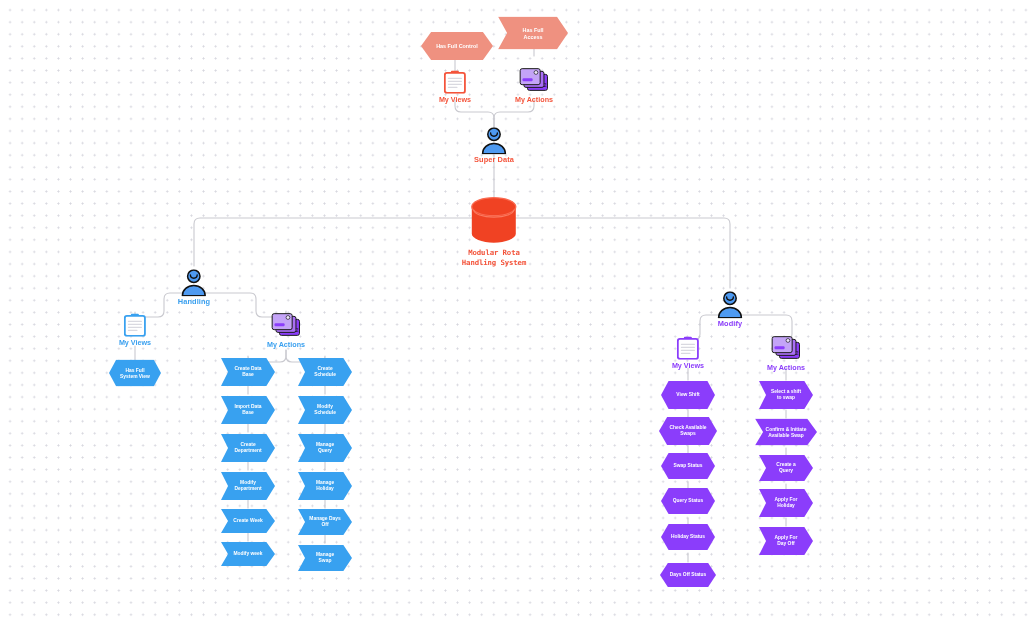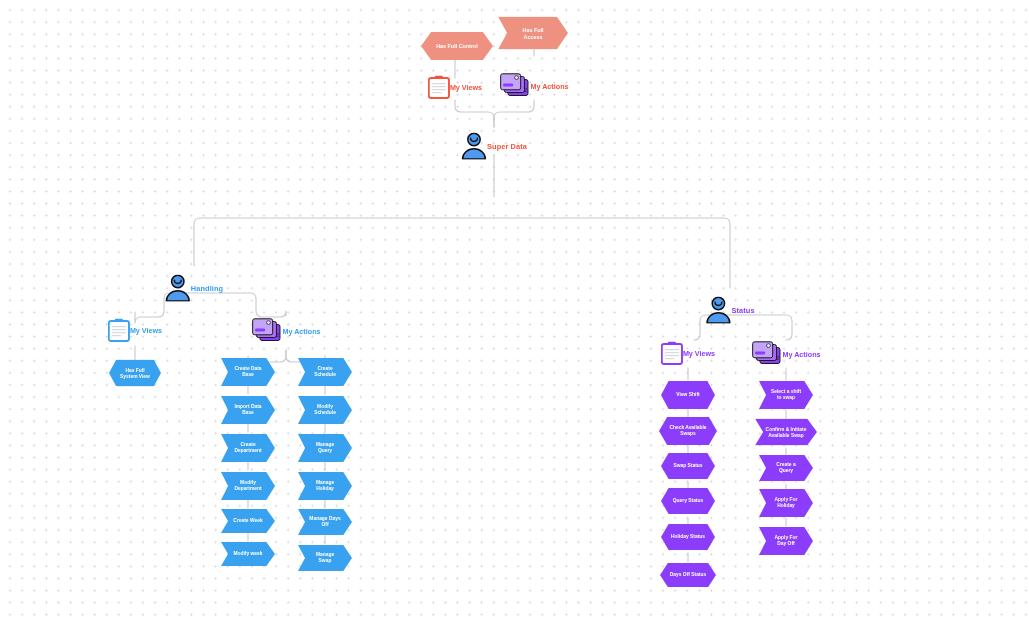--- a/index.html
+++ b/index.html
@@ -22,21 +22,21 @@
     position: absolute;
     left: 0; top: 0;
     width: 1029px;
     height: 617px;
     pointer-events: none;
   }
   .node {
     position: absolute;
     transform: translate(-50%, -50%);
     display: flex;
-    flex-direction: row;
+    flex-direction: column;
     align-items: center;
     justify-content: center;
   }
   .node-label {
     margin-top: 2px;
     text-align: center;
     white-space: pre;
     line-height: 1.15;
   }
   
@@ -198,20 +198,31 @@
     <span class="person">
       <svg viewBox="0 0 26 27" width="26" height="27">
         <circle cx="13" cy="7" r="6.2" fill="#4e9af1" stroke="#111111" stroke-width="1.5"></circle>
         <path d="M9.6 5.6 a3.4 3.4 0 0 0 6.8 0" fill="none" stroke="#111111" stroke-width="1.4" stroke-linecap="round"></path>
         <path d="M1.6 26.4 a11.4 10.2 0 0 1 22.8 0 Z" fill="#4e9af1" stroke="#111111" stroke-width="1.5" stroke-linejoin="round"></path>
       </svg>
     </span>
     <span class="node-label lbl-person t-salmon">Super Data</span>
   </div>
 
+  <div class="node" style="left:494px; top:232px;">
+    <span class="db">
+      <svg viewBox="0 0 50 47" width="50" height="47">
+        <path d="M3 10 L3 37 a22 9 0 0 0 44 0 L47 10 Z" fill="#f04223"></path>
+        <ellipse cx="25" cy="10" rx="22" ry="9" fill="#f04223" stroke="#fa6a50" stroke-width="1.3"></ellipse>
+        <path d="M5 13 a20 7.5 0 0 0 40 0" fill="none" stroke="#fa7a60" stroke-width="1.1"></path>
+      </svg>
+    </span>
+    <span class="node-label lbl-db">Modular Rota
+Handling System</span>
+  </div>
 
   <div class="node" style="left:194px; top:288px;">
     <span class="person">
       <svg viewBox="0 0 26 27" width="26" height="27">
         <circle cx="13" cy="7" r="6.2" fill="#4e9af1" stroke="#111111" stroke-width="1.5"></circle>
         <path d="M9.6 5.6 a3.4 3.4 0 0 0 6.8 0" fill="none" stroke="#111111" stroke-width="1.4" stroke-linecap="round"></path>
         <path d="M1.6 26.4 a11.4 10.2 0 0 1 22.8 0 Z" fill="#4e9af1" stroke="#111111" stroke-width="1.5" stroke-linejoin="round"></path>
       </svg>
     </span>
     <span class="node-label lbl-person t-blue">Handling</span>
@@ -275,21 +286,21 @@
 Swap</div>
 
   <div class="node" style="left:730px; top:310px;">
     <span class="person">
       <svg viewBox="0 0 26 27" width="26" height="27">
         <circle cx="13" cy="7" r="6.2" fill="#4e9af1" stroke="#111111" stroke-width="1.5"></circle>
         <path d="M9.6 5.6 a3.4 3.4 0 0 0 6.8 0" fill="none" stroke="#111111" stroke-width="1.4" stroke-linecap="round"></path>
         <path d="M1.6 26.4 a11.4 10.2 0 0 1 22.8 0 Z" fill="#4e9af1" stroke="#111111" stroke-width="1.5" stroke-linejoin="round"></path>
       </svg>
     </span>
-    <span class="node-label lbl-person t-purple">Status</span>
+    <span class="node-label lbl-person t-purple">Modify</span>
   </div>
 
   <div class="node" style="left:688px; top:353px;">
     <span class="clip">
       <svg viewBox="0 0 22 24" width="22" height="24">
         <rect x="7" y="0.8" width="8" height="3.2" rx="1" fill="#8b3dfb"></rect>
         <rect x="0.9" y="3" width="20.2" height="20" rx="2.2" fill="#ffffff" stroke="#8b3dfb" stroke-width="1.9"></rect>
         <g stroke="#d9d9e0" stroke-width="1.3" stroke-linecap="round">
           <line x1="4.6" y1="8.6" x2="17.4" y2="8.6"></line>
           <line x1="4.6" y1="11.6" x2="17.4" y2="11.6"></line>

